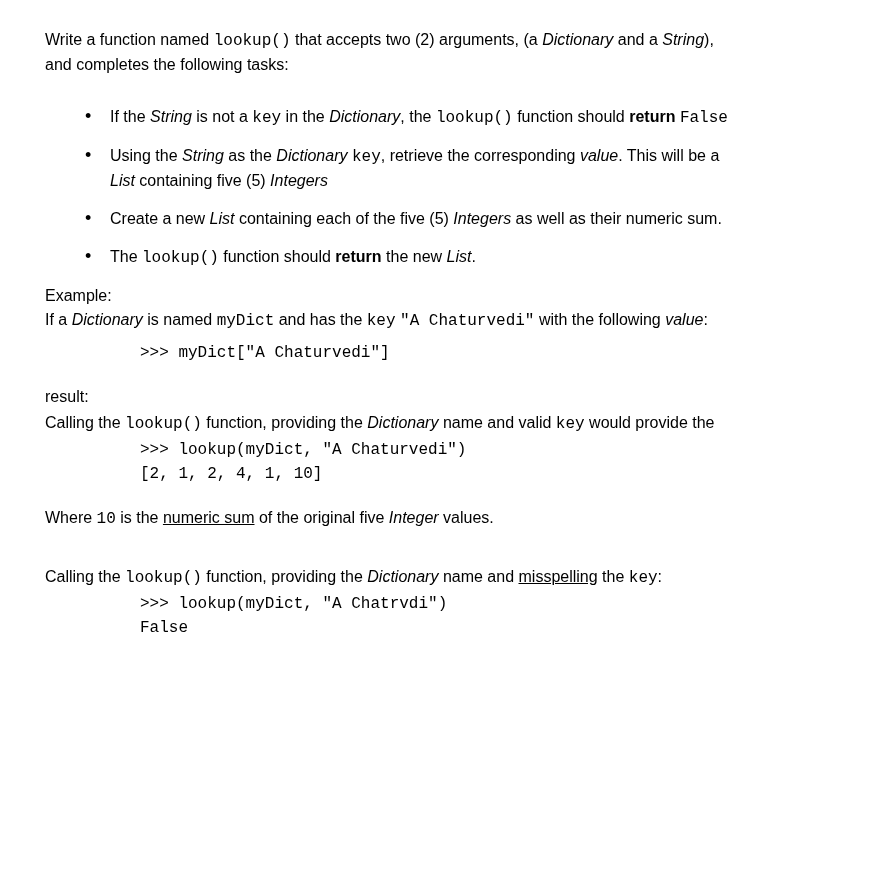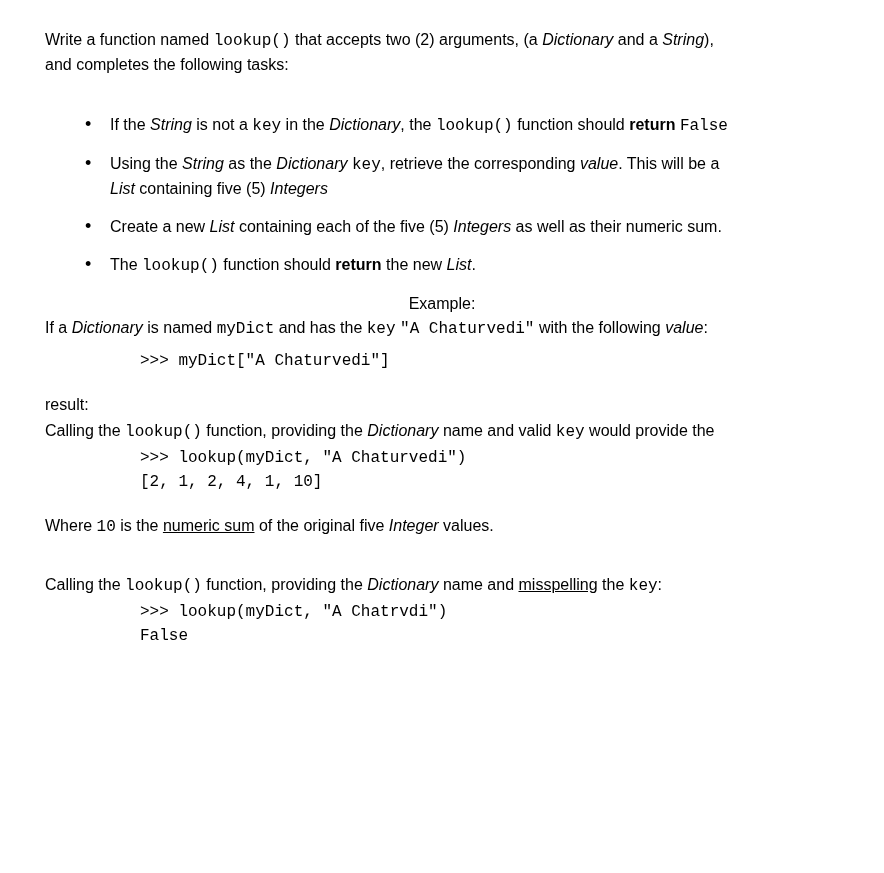--- a/index.html
+++ b/index.html
@@ -28,21 +28,21 @@
     .italic {
       font-style: italic;
     }
     .bold {
       font-weight: bold;
     }
     .underline {
       text-decoration: underline;
     }
     .intro {
-      margin-bottom: 36px;
+      margin-bottom: 28px;
     }
     ul {
       list-style: none;
       padding-left: 40px;
       margin-bottom: 14px;
     }
     ul li {
       position: relative;
       padding-left: 25px;
       margin-bottom: 14px;
@@ -52,21 +52,20 @@
       position: absolute;
       left: 0;
       font-size: 18px;
       line-height: 1.3;
     }
     .note-line {
       margin-top: 2px;
     }
     .example-label {
       margin-bottom: 0;
-      text-align: center;
     }
     .example-desc {
       margin-bottom: 8px;
     }
     .code-block {
       font-family: "Courier New", Courier, monospace;
       padding-left: 95px;
       margin-bottom: 20px;
       line-height: 1.5;
     }

